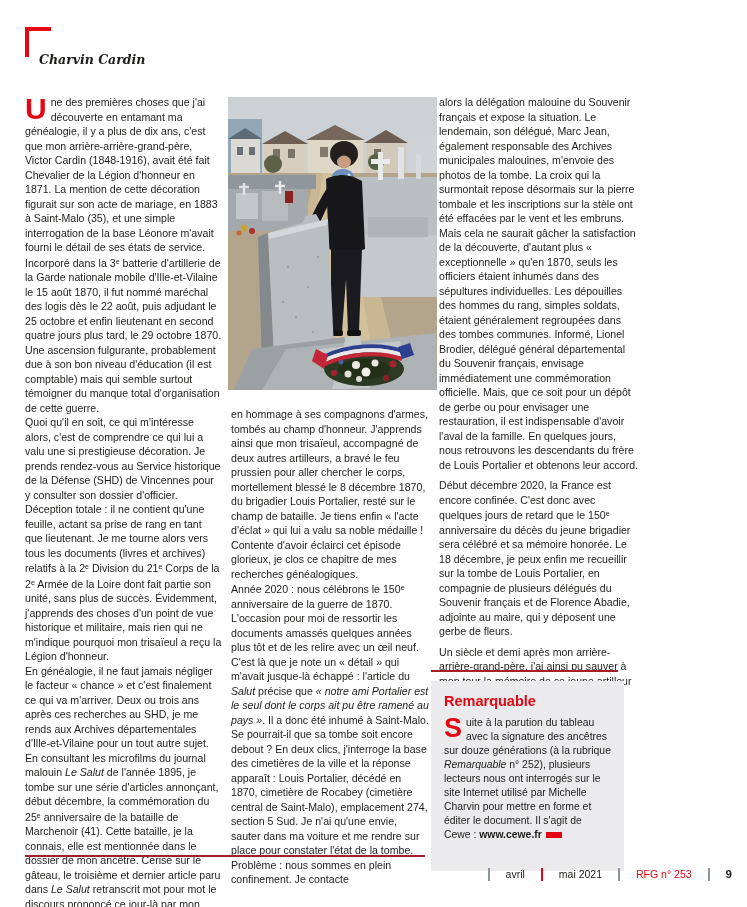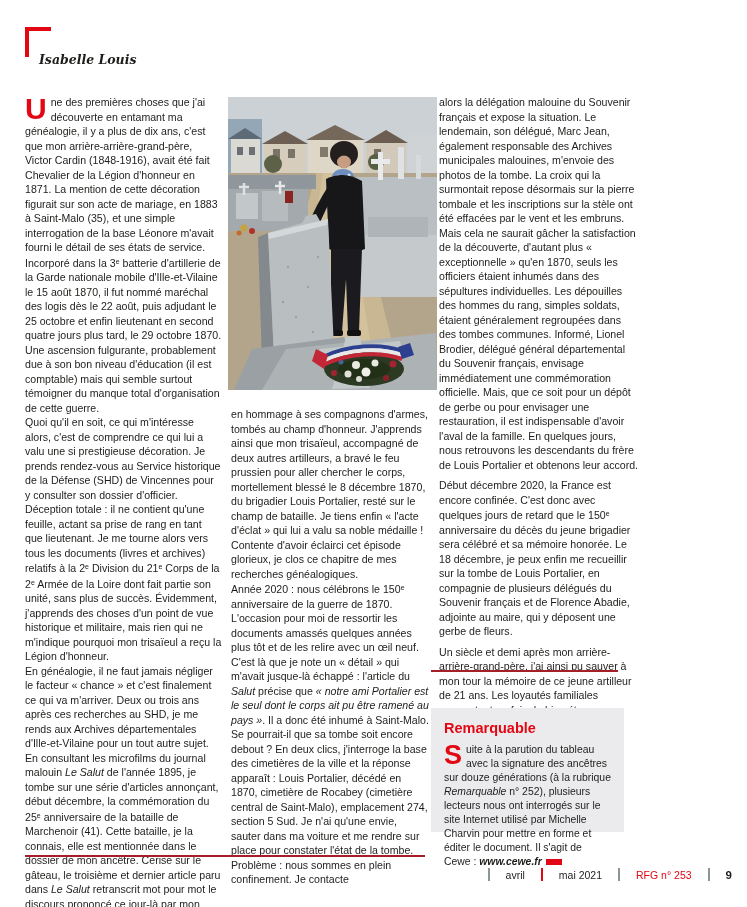--- a/index.html
+++ b/index.html
@@ -14,53 +14,53 @@
           font-style:italic;font-weight:700;font-size:12.5px;color:#1d1d1b;}
   
   .col{position:absolute;font-size:10.6px;line-height:14.5px;text-align:left;}
   .col p{margin:0;}
   .col p.gap{margin-top:6px;}
   #col1{left:25px;top:95px;width:197px;}
   #col2{left:231px;top:407px;width:198px;}
   #col3{left:431px;top:95px;width:200px;margin-left:8px;}
   sup{font-size:7px;vertical-align:3px;}
   em{}
-  strong{font-weight:700;font-style:italic;}
+  strong{font-weight:700;}
   .dropcap{float:left;color:#e30613;font-weight:700;font-size:30px;line-height:25px;
            padding:1px 4px 0 0;}
   .endmark{display:inline-block;width:16px;height:6px;background:#e30613;margin-left:4px;}
   
   .photo{position:absolute;left:228px;top:97px;width:209px;height:293px;margin:0;
          background:#b3a58c;overflow:hidden;}
   
   .rule{position:absolute;height:2px;background:#a61e28;}
   #rule-main{left:25px;top:855px;width:400px;}
   #rule-col3{left:431px;top:670px;width:187px;}
   
-  .box{position:absolute;left:431px;top:708px;width:193px;height:124px;background:#ebebed;
+  .box{position:absolute;left:431px;top:681px;width:193px;height:190px;background:#ebebed;
        box-sizing:border-box;padding:12px 13px;}
   .box h2{margin:0 0 7px;font-size:14.5px;font-weight:700;color:#e30613;}
   .box .col-body{font-size:10.4px;line-height:14px;}
   .box .col-body p{margin:0;}
   .box .dropcap{font-size:27px;line-height:22px;}
   
-  .footer{position:absolute;right:15px;top:868px;display:flex;align-items:center;
+  .footer{position:absolute;right:15px;top:868px;display:flex;align-items:flex-start;
           gap:16px;font-size:10.5px;color:#1d1d1b;}
   .fbar{display:inline-block;width:2px;height:13px;background:#8c9597;}
   .fbar.red{background:#e30613;}
   .fissue{color:#e30613;font-weight:400;}
   .fpage{font-weight:700;font-size:11.5px;}
 </style>
 </head>
 <body>
 
 <div class="page">
 
   <div class="bracket"></div>
-  <div class="author">Isabelle Louis</div>
+  <div class="author">Charvin Cardin</div>
 
   <div class="col" id="col1">
       <p><span class="dropcap">U</span>ne des premières choses que j'ai découverte en entamant ma généalogie, il y a plus de dix ans, c'est que mon arrière-arrière-grand-père, Victor Cardin (1848-1916), avait été fait Chevalier de la Légion d'honneur en 1871. La mention de cette décoration figurait sur son acte de mariage, en 1883 à Saint-Malo (35), et une simple interrogation de la base Léonore m'avait fourni le détail de ses états de service. Incorporé dans la 3<sup>e</sup> batterie d'artillerie de la Garde nationale mobile d'Ille-et-Vilaine le 15 août 1870, il fut nommé maréchal des logis dès le 22 août, puis adjudant le 25 octobre et enfin lieutenant en second quatre jours plus tard, le 29 octobre 1870. Une ascension fulgurante, probablement due à son bon niveau d'éducation (il est comptable) mais qui semble surtout témoigner du manque total d'organisation de cette guerre.</p>
       <p>Quoi qu'il en soit, ce qui m'intéresse alors, c'est de comprendre ce qui lui a valu une si prestigieuse décoration. Je prends rendez-vous au Service historique de la Défense (SHD) de Vincennes pour y consulter son dossier d'officier. Déception totale : il ne contient qu'une feuille, actant sa prise de rang en tant que lieutenant. Je me tourne alors vers tous les documents (livres et archives) relatifs à la 2<sup>e</sup> Division du 21<sup>e</sup> Corps de la 2<sup>e</sup> Armée de la Loire dont fait partie son unité, sans plus de succès. Évidemment, j'apprends des choses d'un point de vue historique et militaire, mais rien qui ne m'indique pourquoi mon trisaïeul a reçu la Légion d'honneur.</p>
       <p>En généalogie, il ne faut jamais négliger le facteur « chance » et c'est finalement ce qui va m'arriver. Deux ou trois ans après ces recherches au SHD, je me rends aux Archives départementales d'Ille-et-Vilaine pour un tout autre sujet. En consultant les microfilms du journal malouin <em>Le Salut</em> de l'année 1895, je tombe sur une série d'articles annonçant, début décembre, la commémoration du 25<sup>e</sup> anniversaire de la bataille de Marchenoir (41). Cette bataille, je la connais, elle est mentionnée dans le dossier de mon ancêtre. Cerise sur le gâteau, le troisième et dernier article paru dans <em>Le Salut</em> retranscrit mot pour mot le discours prononcé ce jour-là par mon arrière-arrière-grand-père,</p>
     </div>
 
   <figure class="photo">
     <svg viewBox="0 0 209 293" width="209" height="293" xmlns="http://www.w3.org/2000/svg">
 

